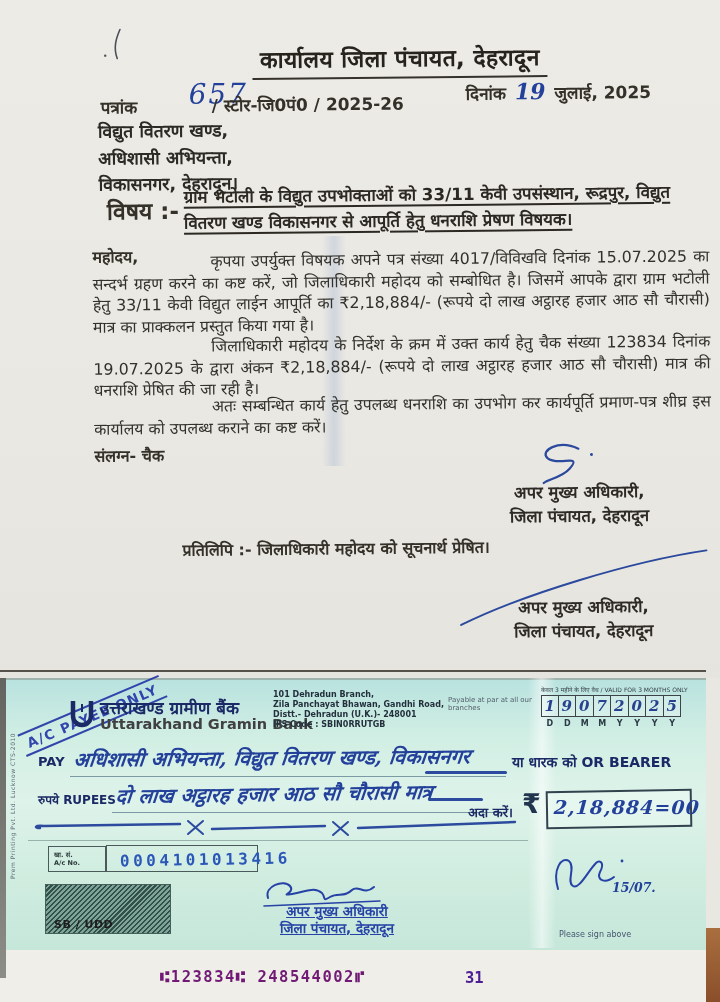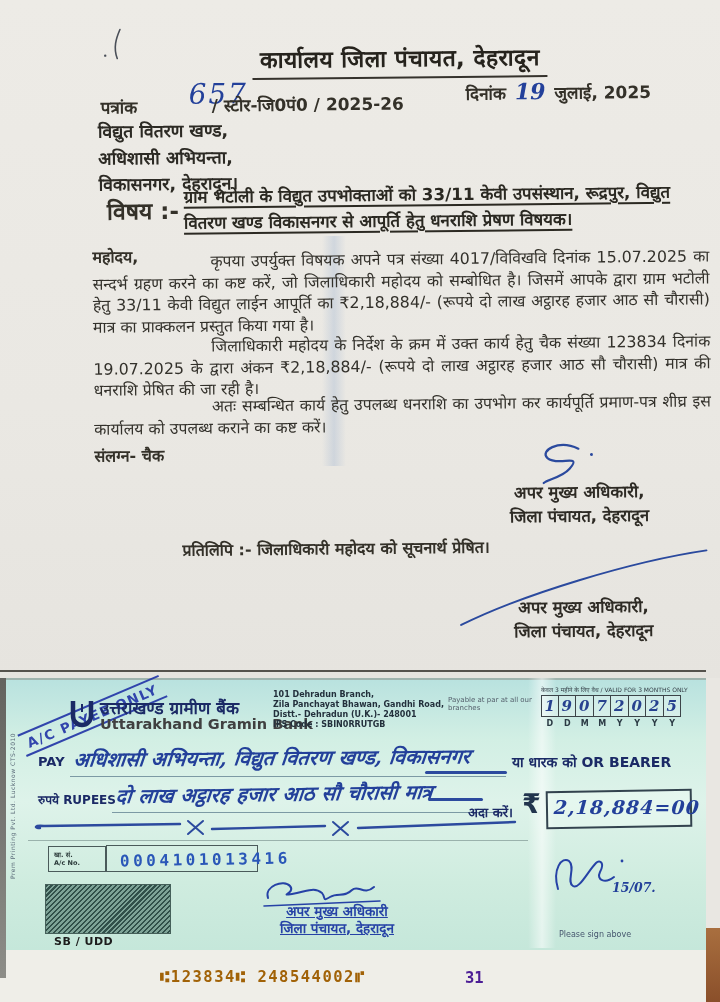--- a/index.html
+++ b/index.html
@@ -92,33 +92,33 @@
     transform:skewX(-4deg); letter-spacing:1px; white-space:nowrap; }
   .cancel-svg { position:absolute; left:30px; top:135px; }
   .cancel-rule { position:absolute; left:28px; top:162px; width:500px; height:1px; background:#9ab2ac; }
   .acct-label-box { position:absolute; left:48px; top:168px; width:58px; height:26px; border:1.2px solid #4a5a5a;
     font-size:6.5px; line-height:8px; font-weight:700; color:#2b3a3a; padding:4px 13px 0 5px; }
   .acct-num-box { position:absolute; left:106px; top:167px; width:152px; height:27px; border:1.2px solid #4a5a5a; }
   .acct-number { position:absolute; left:120px; top:172px; font-family:"DejaVu Sans Mono", monospace;
     font-size:16px; font-weight:700; color:#2a57b8; letter-spacing:3.5px; transform:rotate(-1deg); white-space:nowrap; }
   .hatch-box { position:absolute; left:45px; top:206px; width:126px; height:50px;
     background:repeating-linear-gradient(135deg,#31504a 0 1.5px,#7ea397 1.5px 3.5px); border:1px solid #45605a; }
-  .sb-udd { position:absolute; left:54px; top:240px; font-size:11px; font-weight:700; color:#1d1d1d; letter-spacing:0.5px;margin-top:17px; }
+  .sb-udd { position:absolute; left:54px; top:240px; font-size:11px; font-weight:700; color:#1d1d1d; letter-spacing:0.5px; }
   .center-sig-svg { position:absolute; left:262px; top:198px; }
   .center-stamp { position:absolute; left:256px; top:225px; width:162px; text-align:center;
     font-size:13.5px; font-weight:700; color:#2642a6; line-height:17px;text-decoration:underline; }
   .right-sig-svg { position:absolute; left:548px; top:175px; }
   .sign-date-hw { position:absolute; left:612px; top:202px; font-size:12.5px; font-weight:600; }
   .right-stamp { position:absolute; left:529px; top:218px; width:132px; text-align:center;
     font-weight:700; color:#2642a6; }
   .right-stamp .l1 { font-size:14px; line-height:16px; }
   .right-stamp .l2 { font-size:13.5px; line-height:16px; white-space:nowrap; }
   .sign-note { position:absolute; left:529px; top:252px; width:132px; text-align:center; font-size:8px; color:#46566e; }
   .micr-line { position:absolute; left:160px; top:290px; font-family:"DejaVu Sans Mono", monospace;
-    font-size:15.5px; font-weight:700; color:#a16207; letter-spacing:1.5px; white-space:nowrap; }
+    font-size:15.5px; font-weight:700; color:#701a75; letter-spacing:1.5px; white-space:nowrap; }
   .micr-extra { position:absolute; left:465px; top:291px; font-family:"DejaVu Sans Mono", monospace;
     font-size:15.5px; font-weight:700; color:#4c1d95; }
   .table-strip { position:absolute; right:0; top:928px; width:14px; height:74px;
     background:linear-gradient(180deg,#a96f3f 0%, #8a4f2a 100%); }
 </style>
 </head>
 <body>
 
 <div class="page">
 

